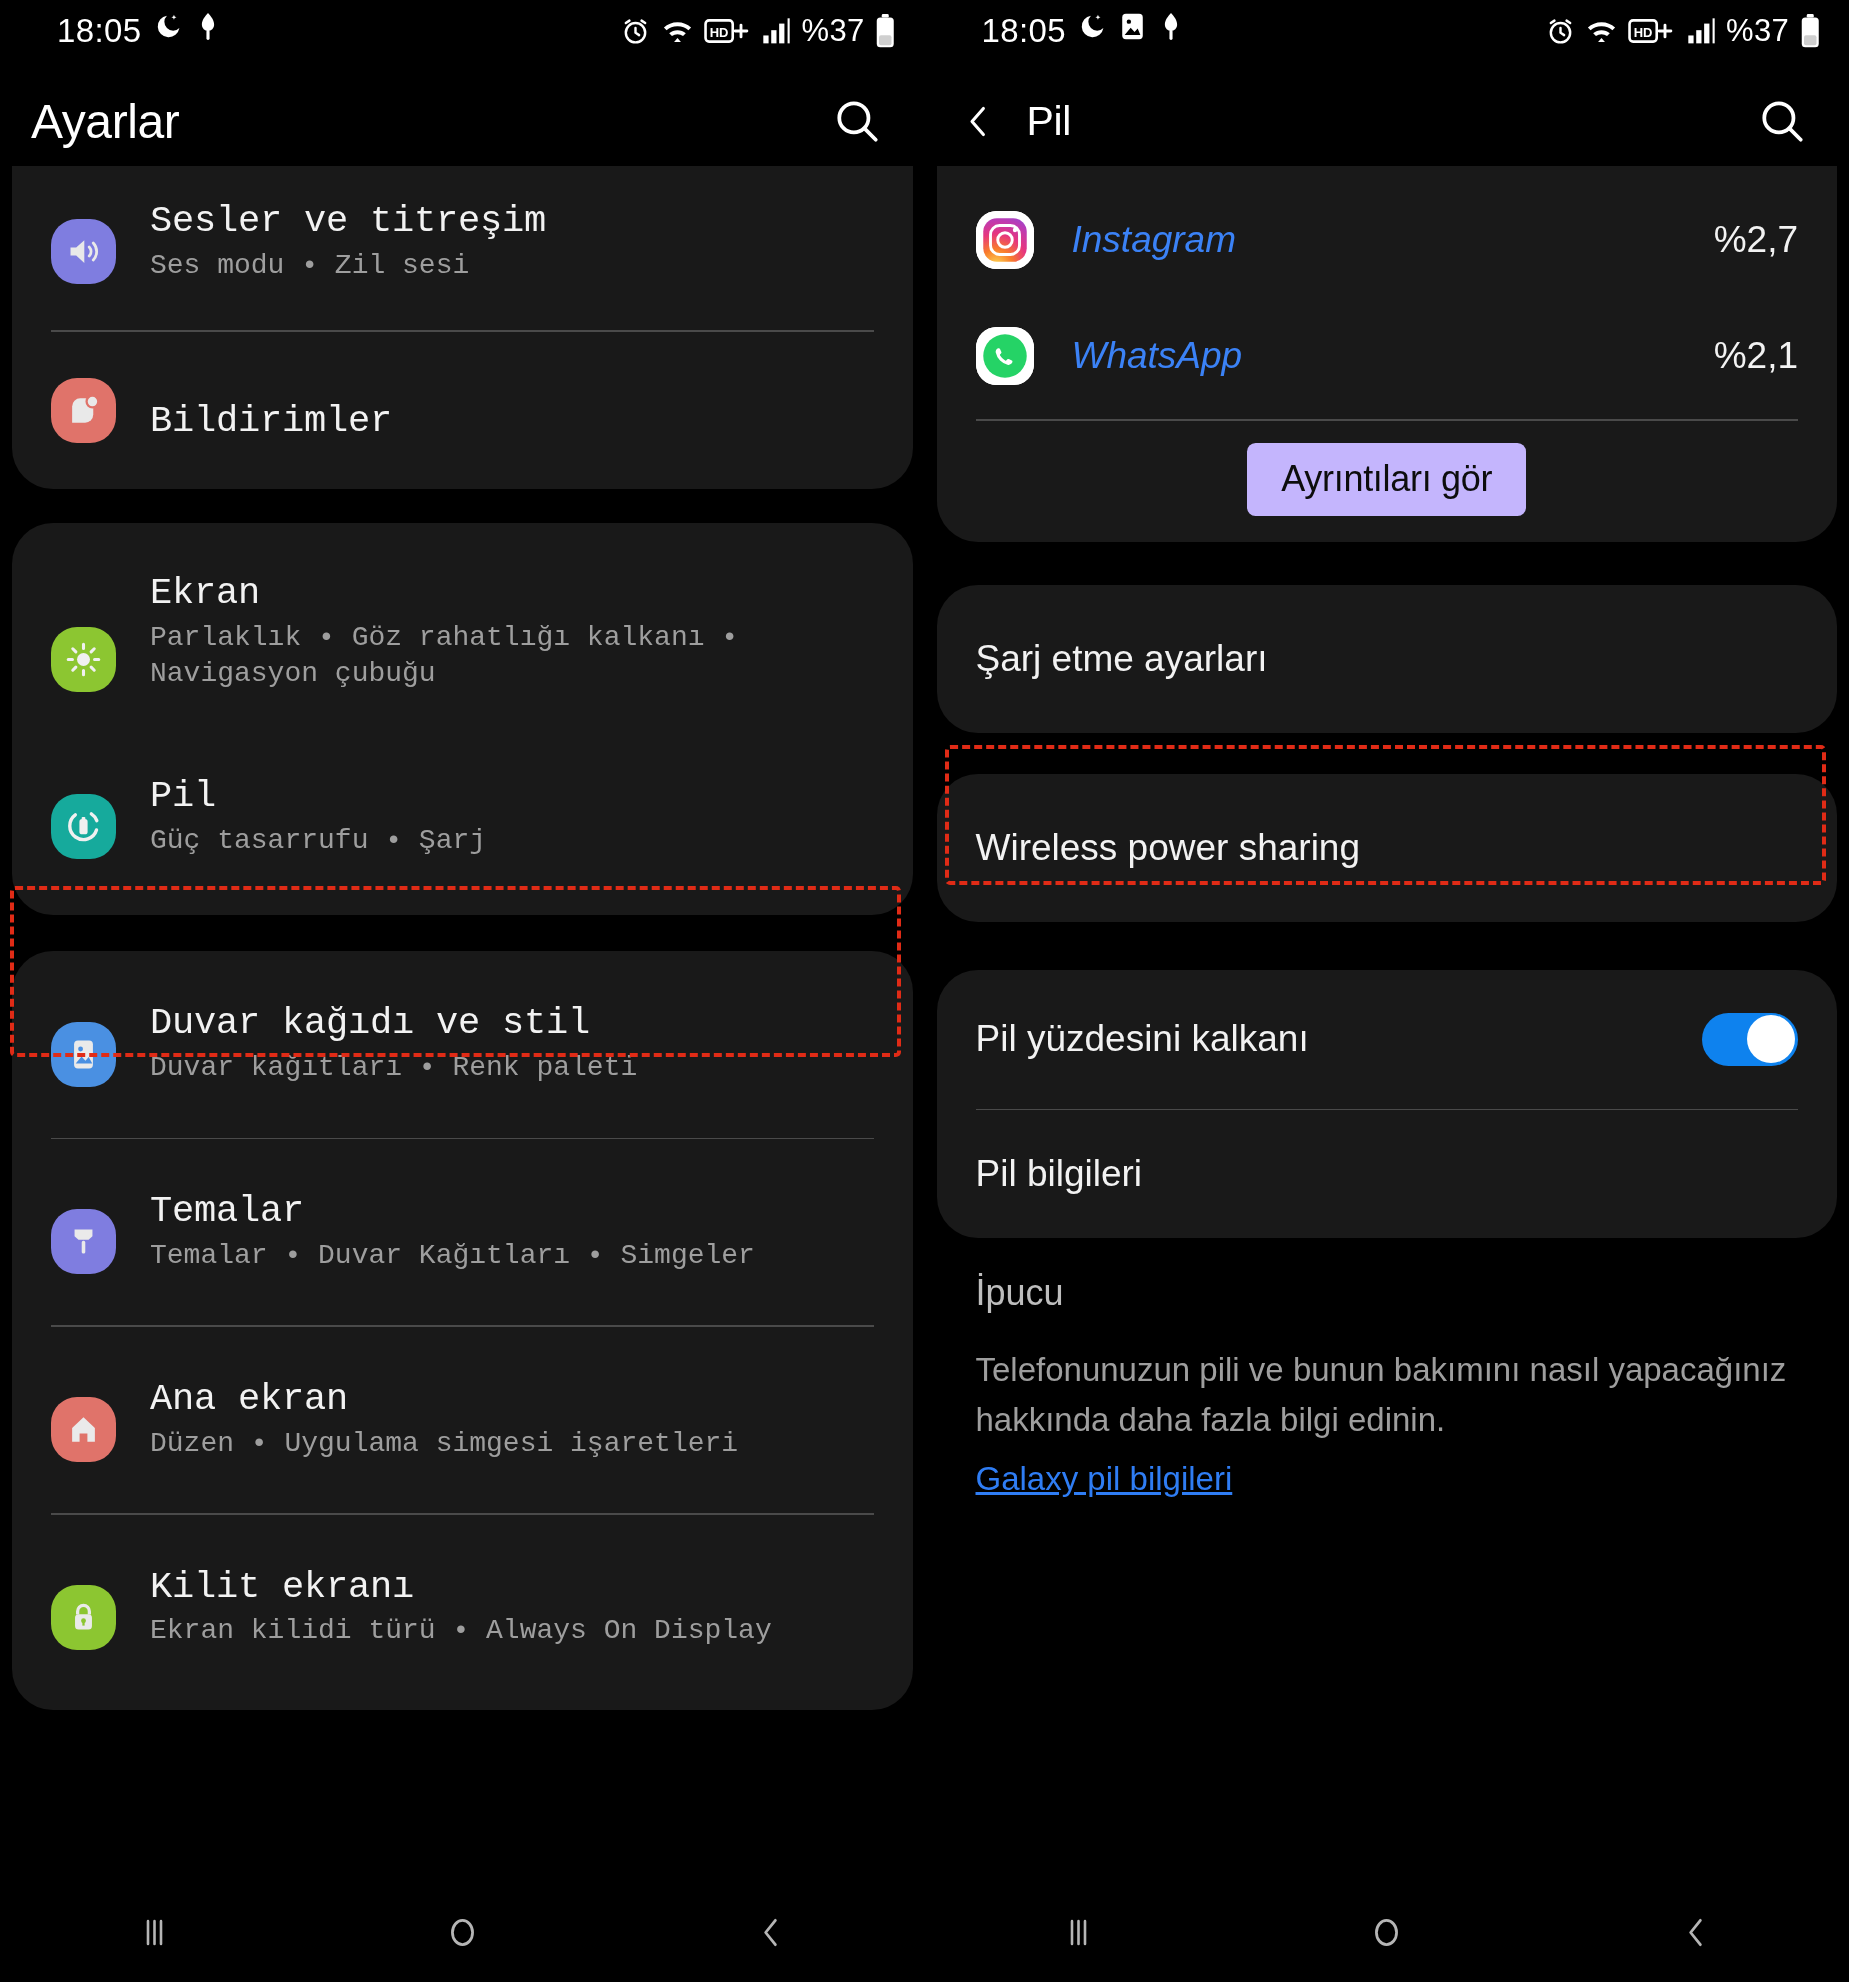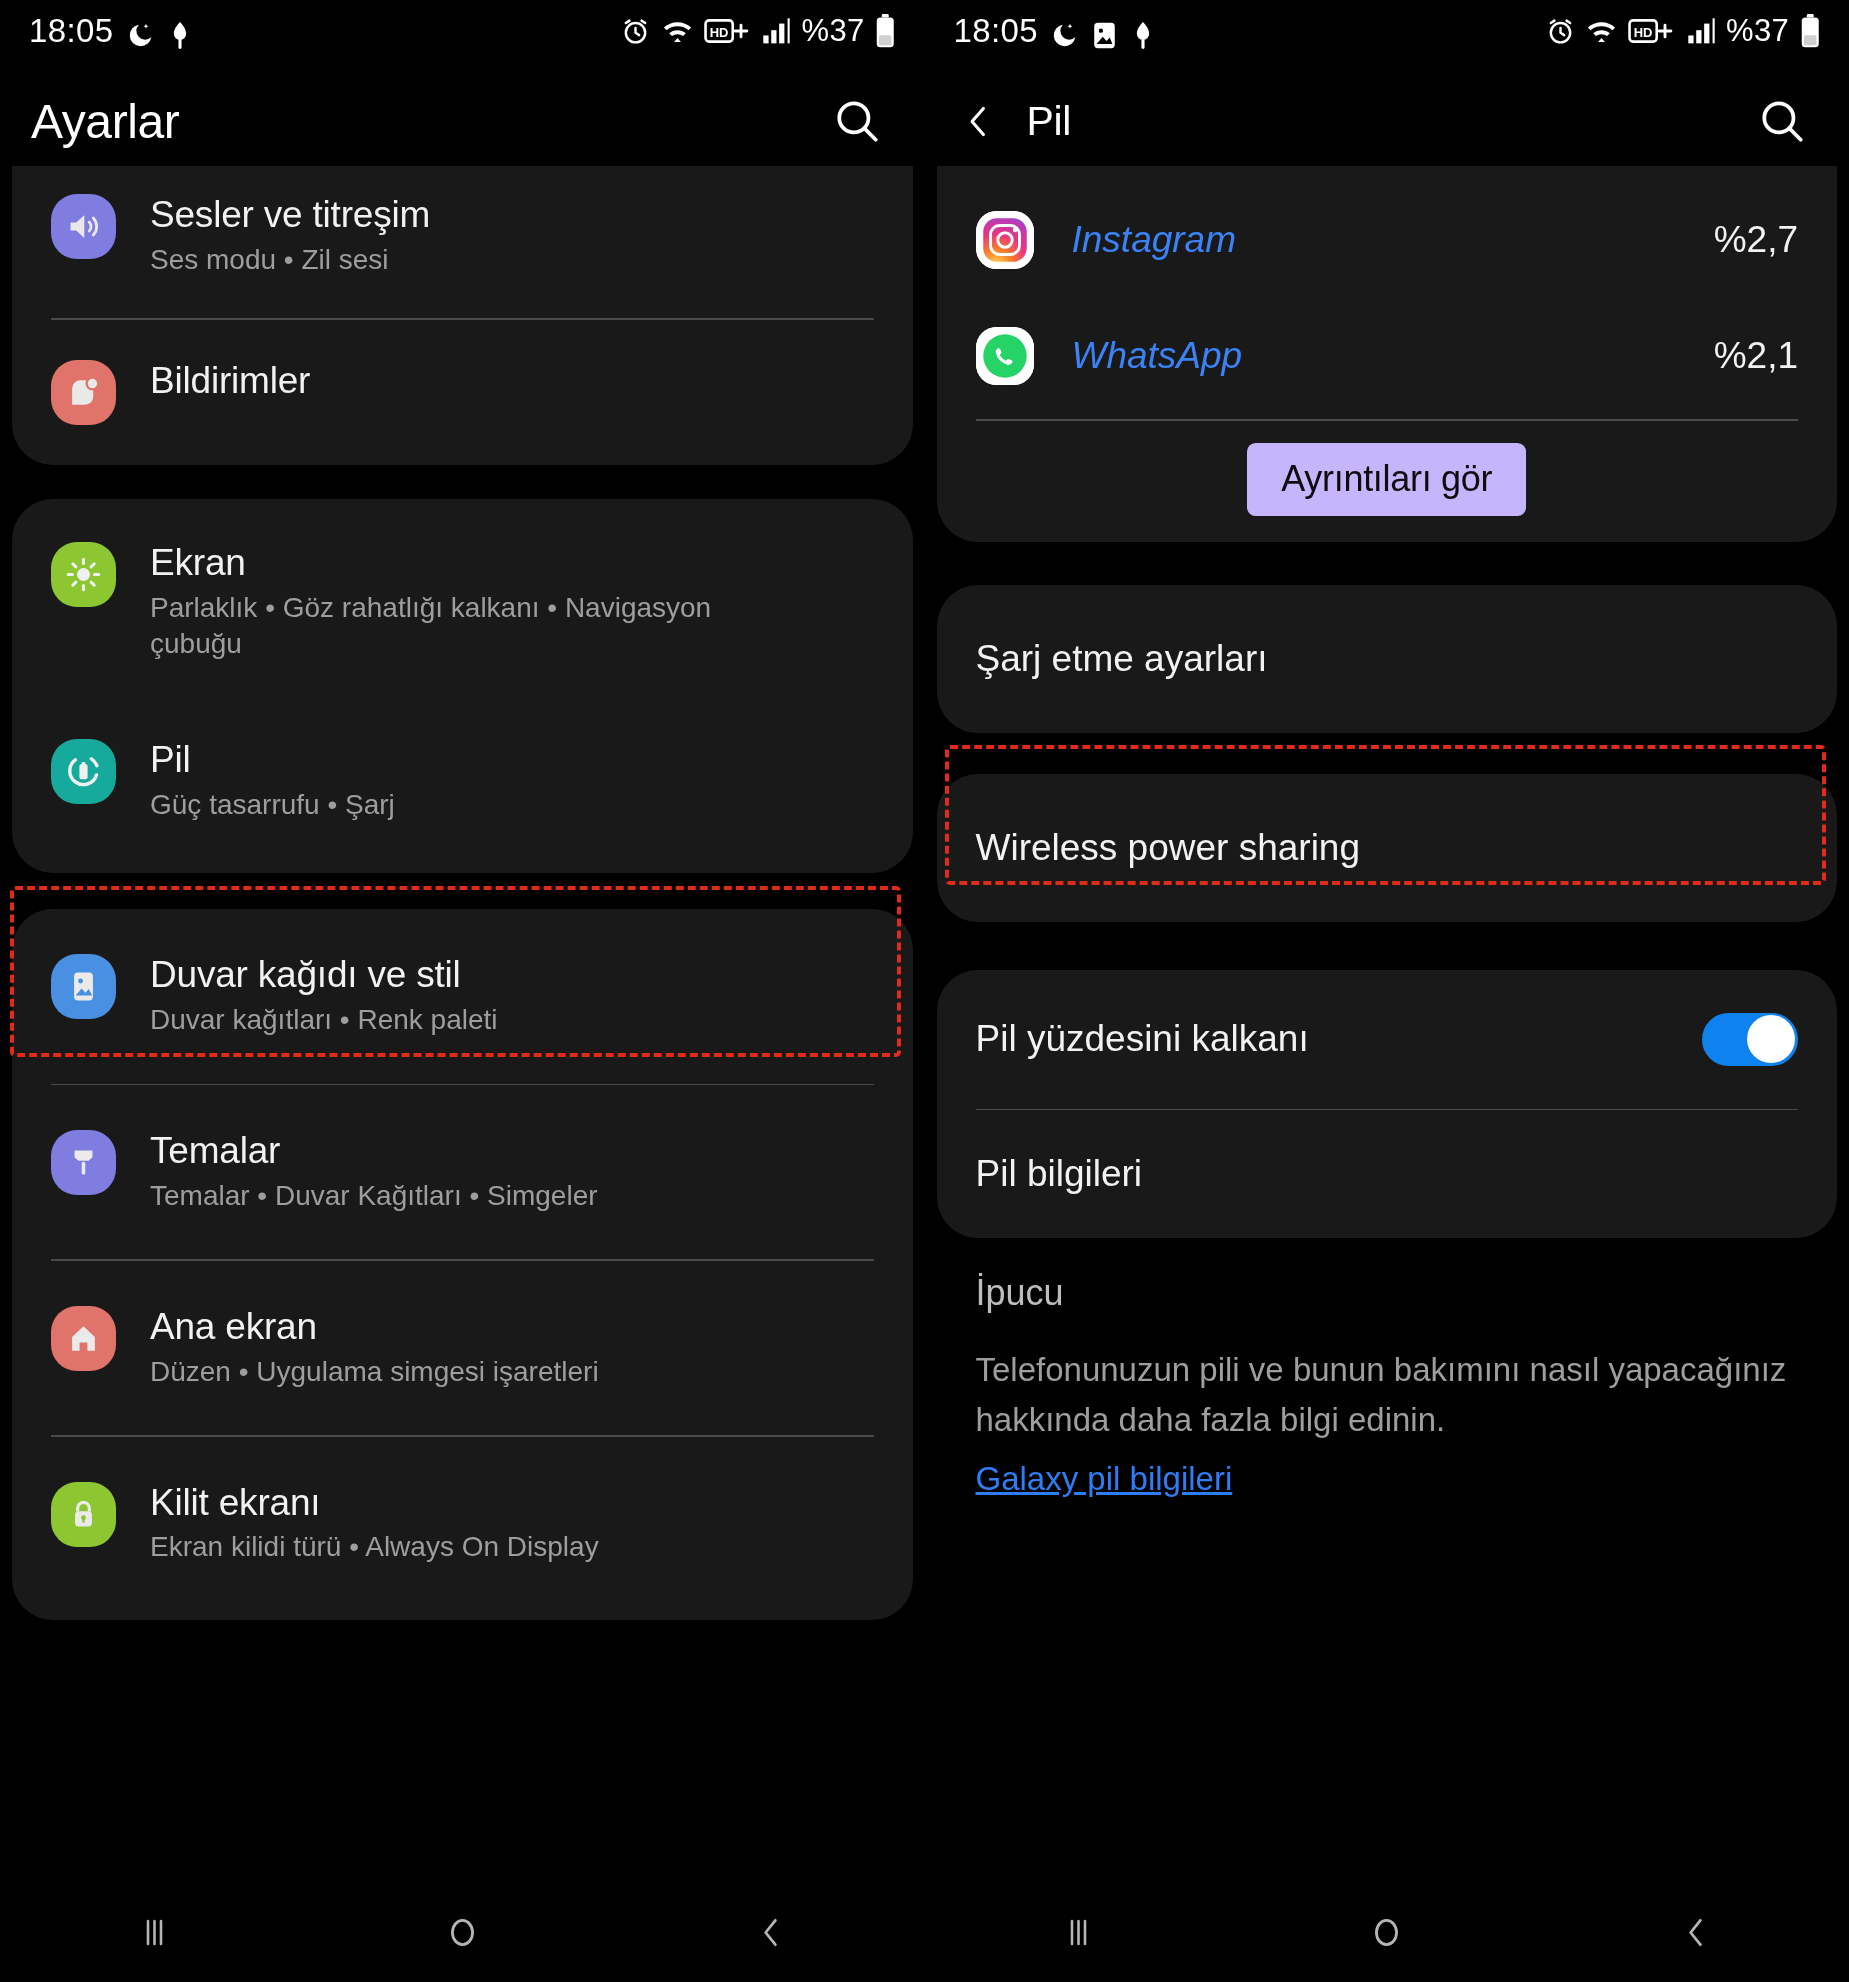--- a/index.html
+++ b/index.html
@@ -10,21 +10,21 @@
     overflow:hidden;
   }
   .screen { position:relative; width:1849px; height:1983px; background:#000; display:flex; }
   .panel { position:relative; width:925px; height:1983px; background:#000; overflow:hidden; }
 
   
   .statusbar {
     height:62px; display:flex; align-items:center;
     padding:0 29px; color:#fff;
   }
-  .sb-left { display:flex; align-items:flex-end; gap:12px; }
+  .sb-left { display:flex; align-items:flex-start; gap:12px;margin-left:28px; }
   .sb-time { font-size:33px; letter-spacing:0.4px; font-weight:400; }
   .sb-right { margin-left:auto; display:flex; align-items:center; gap:10.3px; }
   .sb-pct { font-size:31px; font-weight:400; letter-spacing:0.4px; }
   .ico { display:inline-flex; align-items:center; justify-content:center; }
 
   
   .appbar { height:118px; display:flex; align-items:center; padding:0 31px; }
   .appbar-title {
     color:#fff; font-size:48px; font-weight:400; letter-spacing:-0.4px;
   }
@@ -34,22 +34,23 @@
   .search-btn { width:55px; height:55px; display:flex; align-items:center; justify-content:center; margin-right:8.6px; }
 
   
   .content { padding:0 12px; }
   .card {
     background:#191919; border-radius:41px; margin-bottom:34px; padding:0 0;
     overflow:hidden;
   }
   .card.top-cut { border-top-left-radius:0; border-top-right-radius:0; }
   .row {
-    display:flex; align-items:flex-start; padding:31px 0 31px 0; margin:9px 39px;
+    display:flex; align-items:flex-end; padding:31px 0 31px 0; margin:15px 39px;
     position:relative;
+    font-family:Liberation Mono, monospace;
   }
   .row .appicon {
     width:65px; height:65px; border-radius:26px;
     display:flex; align-items:center; justify-content:center;
     flex-shrink:0; margin-right:34px;
   }
   .row-text { display:flex; flex-direction:column; gap:5.1px; min-width:0; }
   .row-title { color:#f2f2f2; font-size:37px; font-weight:400; line-height:1.15; letter-spacing:-0.2px; }
   .row-sub { color:#9e9e9e; font-size:28px; line-height:1.3; font-weight:400; }
   .divider { height:1.7px; background:#4a4a4a; margin:0 39px; }

